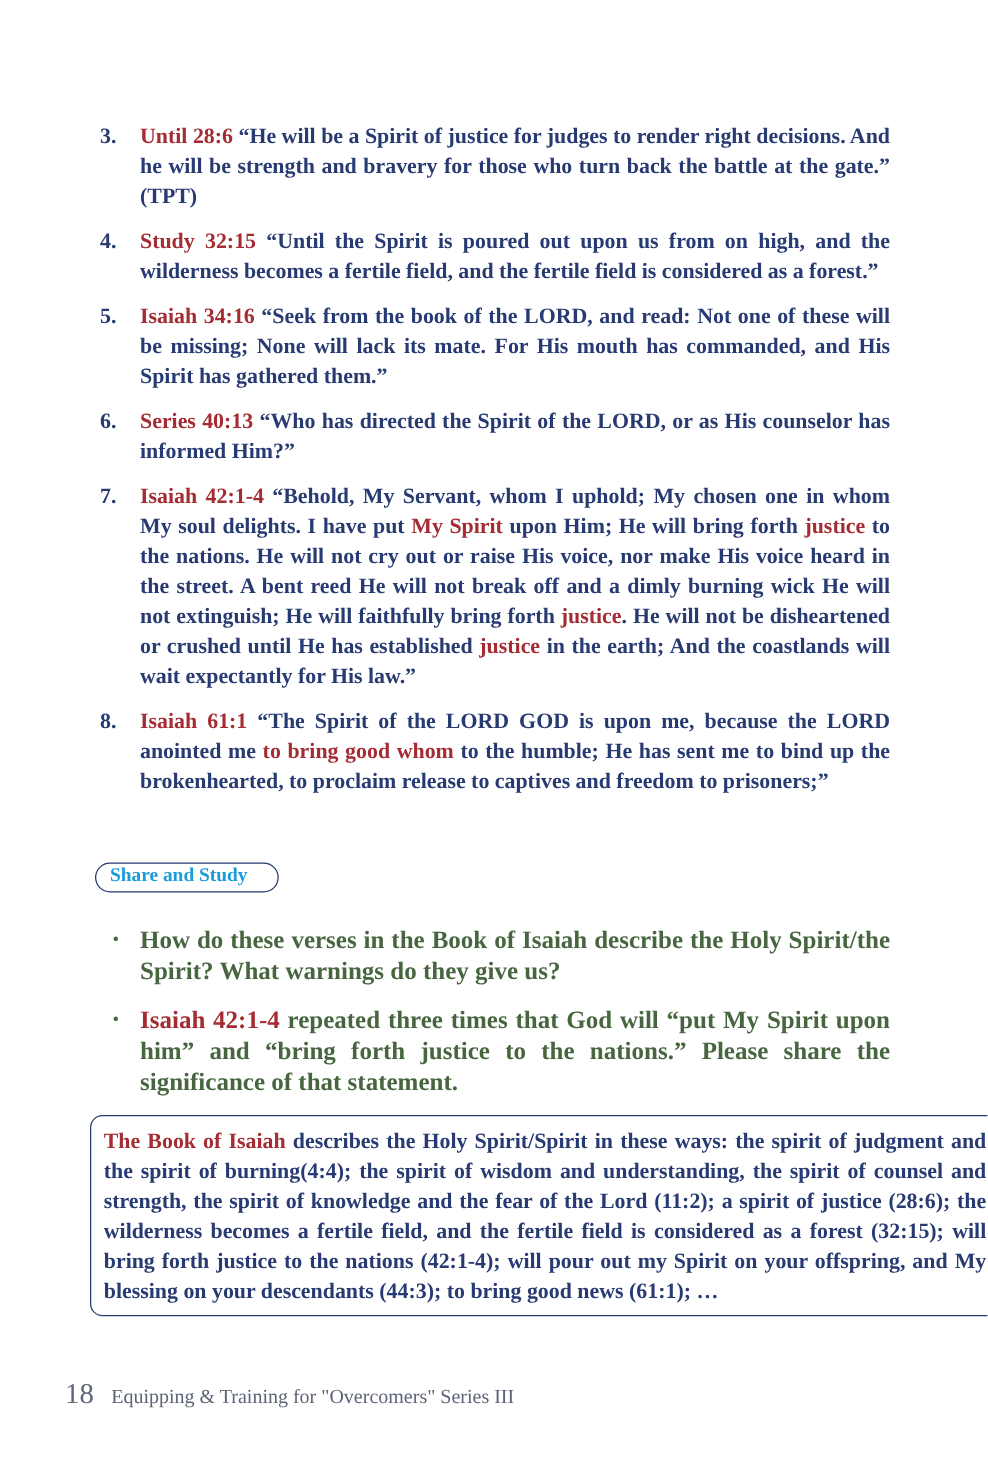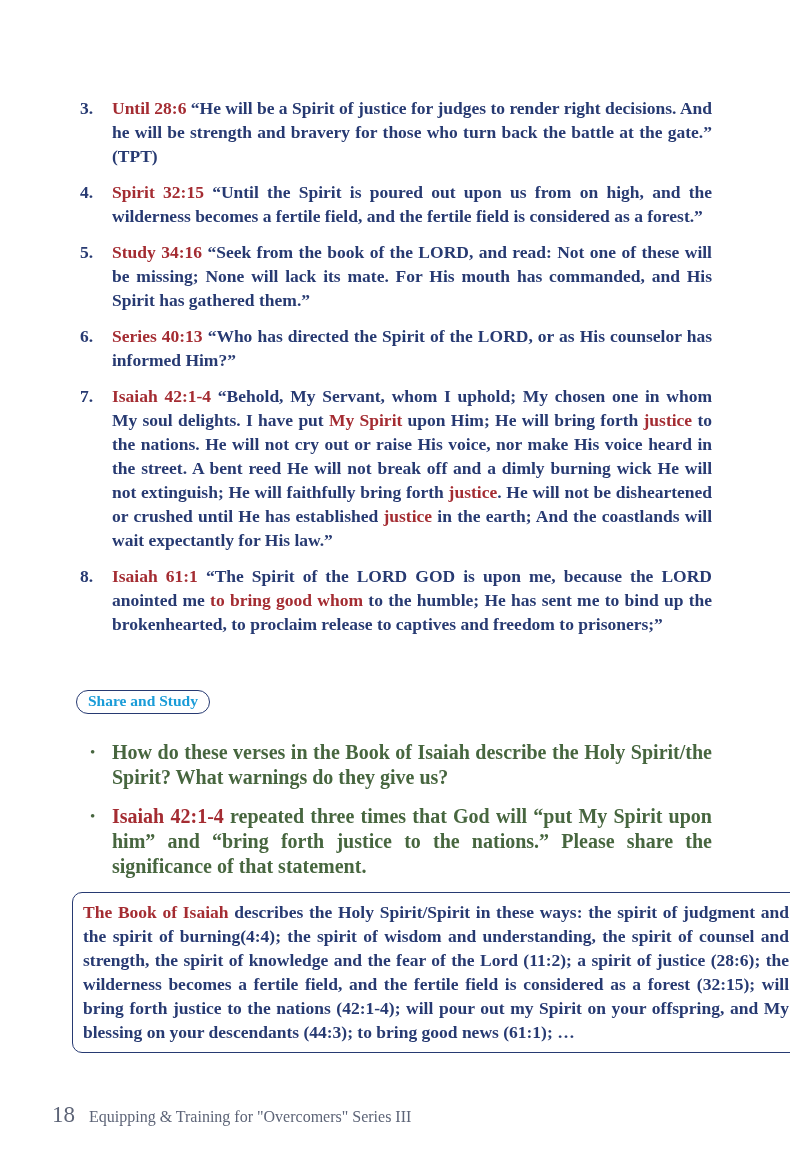--- a/index.html
+++ b/index.html
@@ -39,21 +39,21 @@
   .c-navy { color: #273a72; }
   .c-red { color: #a42c32; }
   .c-green { color: #47663f; }
   
   .badge {
     display: inline-block;
     margin-top: 42px;
     margin-left: -4px;
     border: 1.6px solid #273a72;
     border-radius: 13px;
-    padding: 1px 11px 3px 11px;
+    padding: 1px 24px 3px 11px;
   }
   .badge span {
     font-weight: bold;
     font-size: 15.5px;
     color: #1a9cd8;
   }
   
   .bullets { margin-top: 26px; }
   .bitem {
     display: flex;
@@ -110,26 +110,26 @@
 <div class="page">
   <main class="content">
 
     <div class="vitem">
       <span class="vnum">3.</span>
       <p class="vtext"><span class="c-red">Until 28:6 </span><span class="c-navy">“He will be a Spirit of justice for judges to render right decisions. And he will be strength and bravery for those who turn back the battle at the gate.” (TPT)</span></p>
     </div>
 
     <div class="vitem">
       <span class="vnum">4.</span>
-      <p class="vtext"><span class="c-red">Spirit 32:15 </span><span class="c-navy">“Until the Spirit is poured out upon us from on high, and the wilderness becomes a fertile field, and the fertile field is considered as a forest.”</span></p>
+      <p class="vtext"><span class="c-red">Study 32:15 </span><span class="c-navy">“Until the Spirit is poured out upon us from on high, and the wilderness becomes a fertile field, and the fertile field is considered as a forest.”</span></p>
     </div>
 
     <div class="vitem">
       <span class="vnum">5.</span>
-      <p class="vtext"><span class="c-red">Study 34:16 </span><span class="c-navy">“Seek from the book of the LORD, and read: Not one of these will be missing; None will lack its mate. For His mouth has commanded, and His Spirit has gathered them.”</span></p>
+      <p class="vtext"><span class="c-red">Isaiah 34:16 </span><span class="c-navy">“Seek from the book of the LORD, and read: Not one of these will be missing; None will lack its mate. For His mouth has commanded, and His Spirit has gathered them.”</span></p>
     </div>
 
     <div class="vitem">
       <span class="vnum">6.</span>
       <p class="vtext"><span class="c-red">Series 40:13 </span><span class="c-navy">“Who has directed the Spirit of the LORD, or as His counselor has informed Him?”</span></p>
     </div>
 
     <div class="vitem">
       <span class="vnum">7.</span>
       <p class="vtext"><span class="c-red">Isaiah 42:1-4 </span><span class="c-navy">“Behold, My Servant, whom I uphold; My chosen one in whom My soul delights. I have put </span><span class="c-red">My Spirit</span><span class="c-navy"> upon Him; He will bring forth </span><span class="c-red">justice</span><span class="c-navy"> to the nations. He will not cry out or raise His voice, nor make His voice heard in the street. A bent reed He will not break off and a dimly burning wick He will not extinguish; He will faithfully bring forth </span><span class="c-red">justice</span><span class="c-navy">. He will not be disheartened or crushed until He has established </span><span class="c-red">justice</span><span class="c-navy"> in the earth; And the coastlands will wait expectantly for His law.”</span></p>

